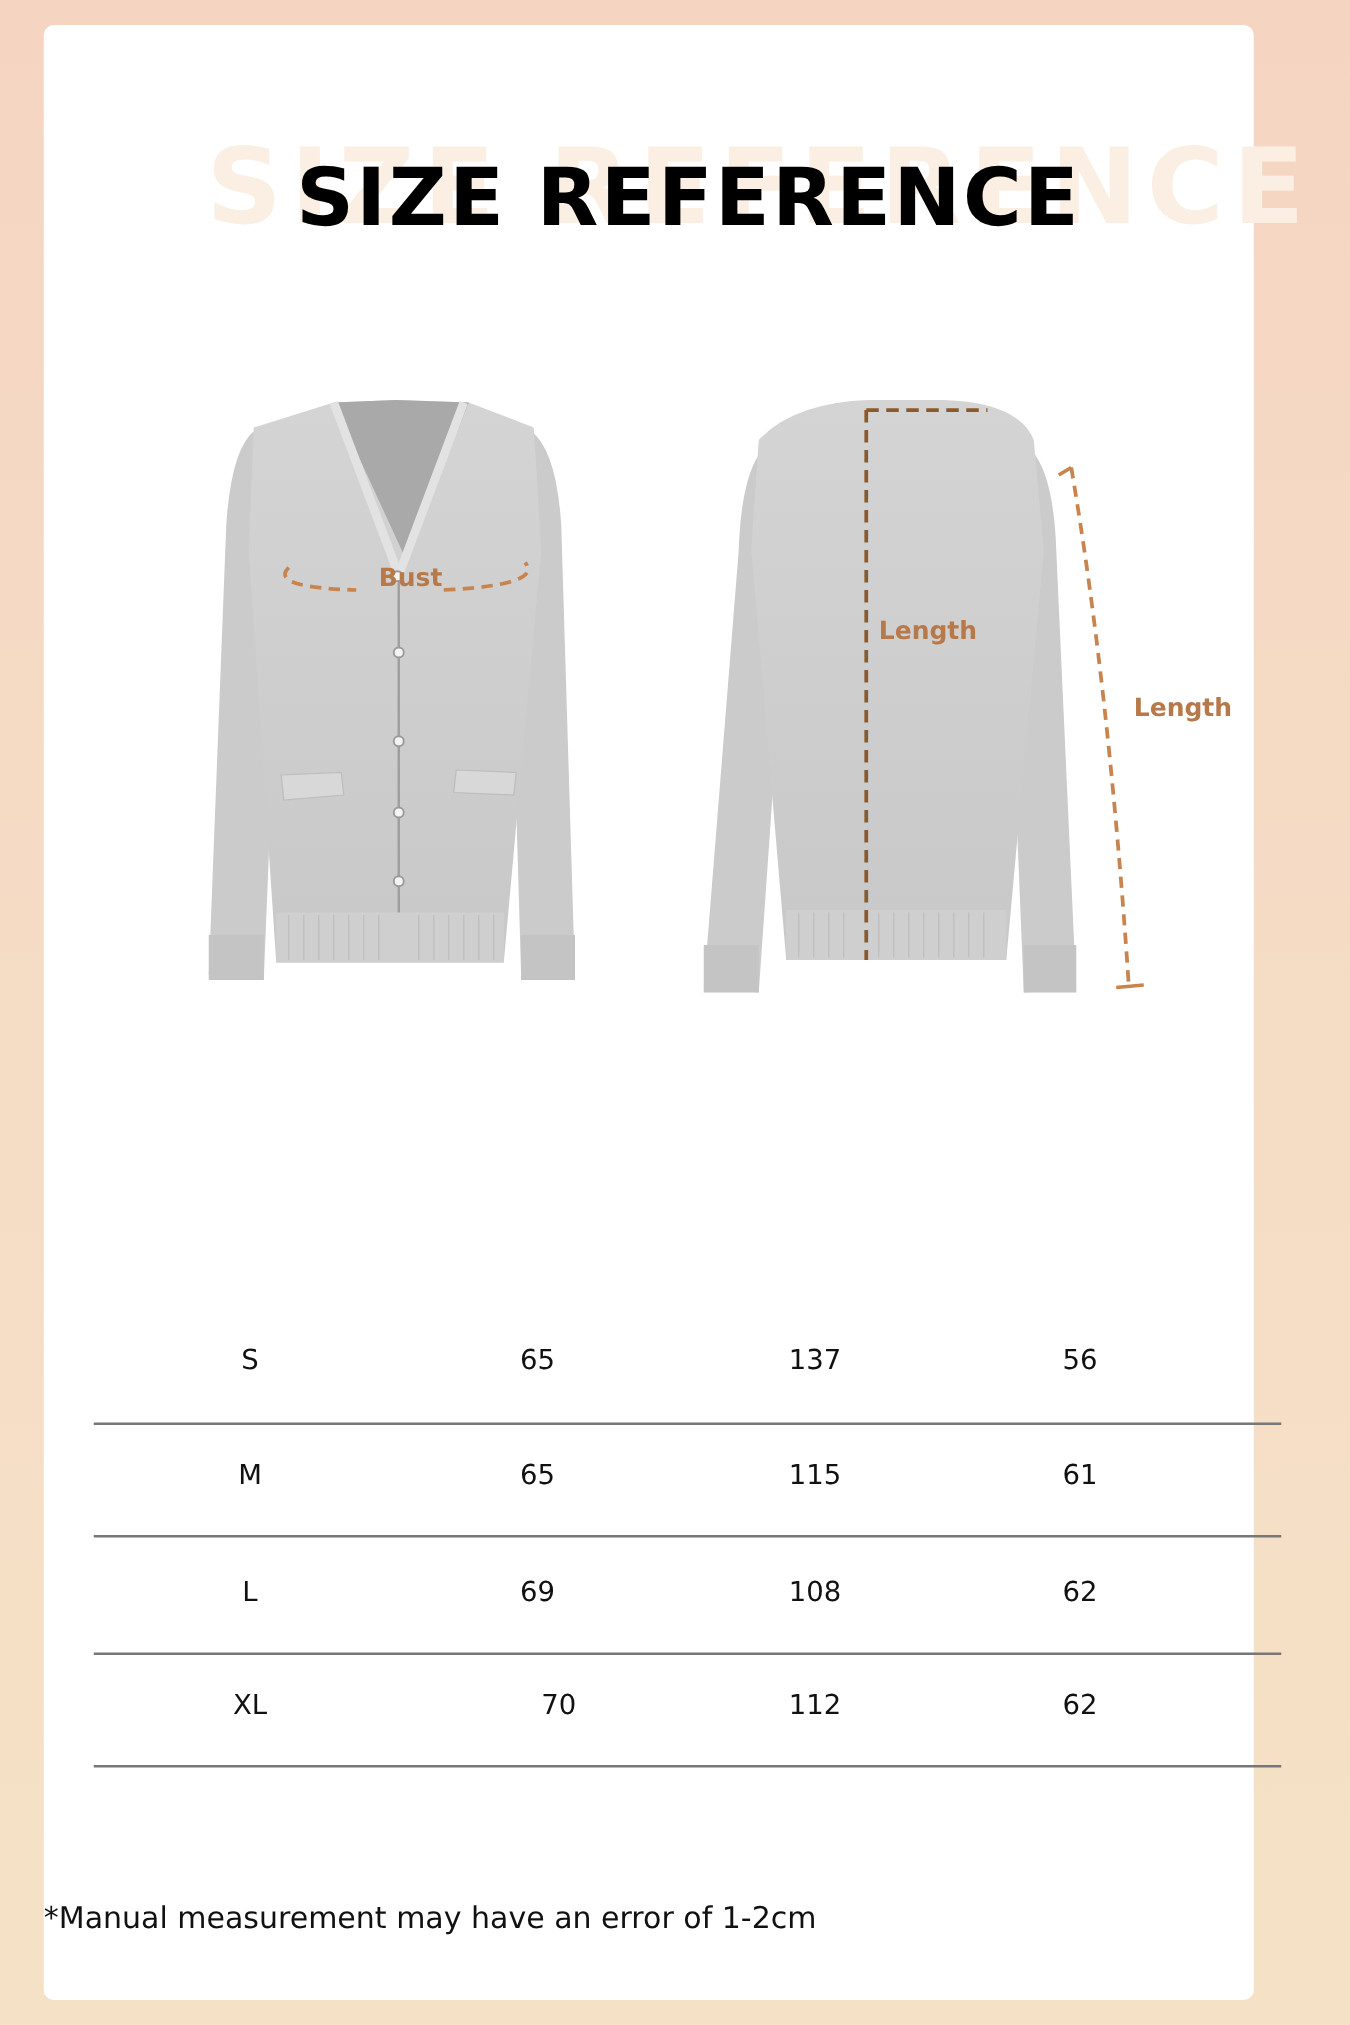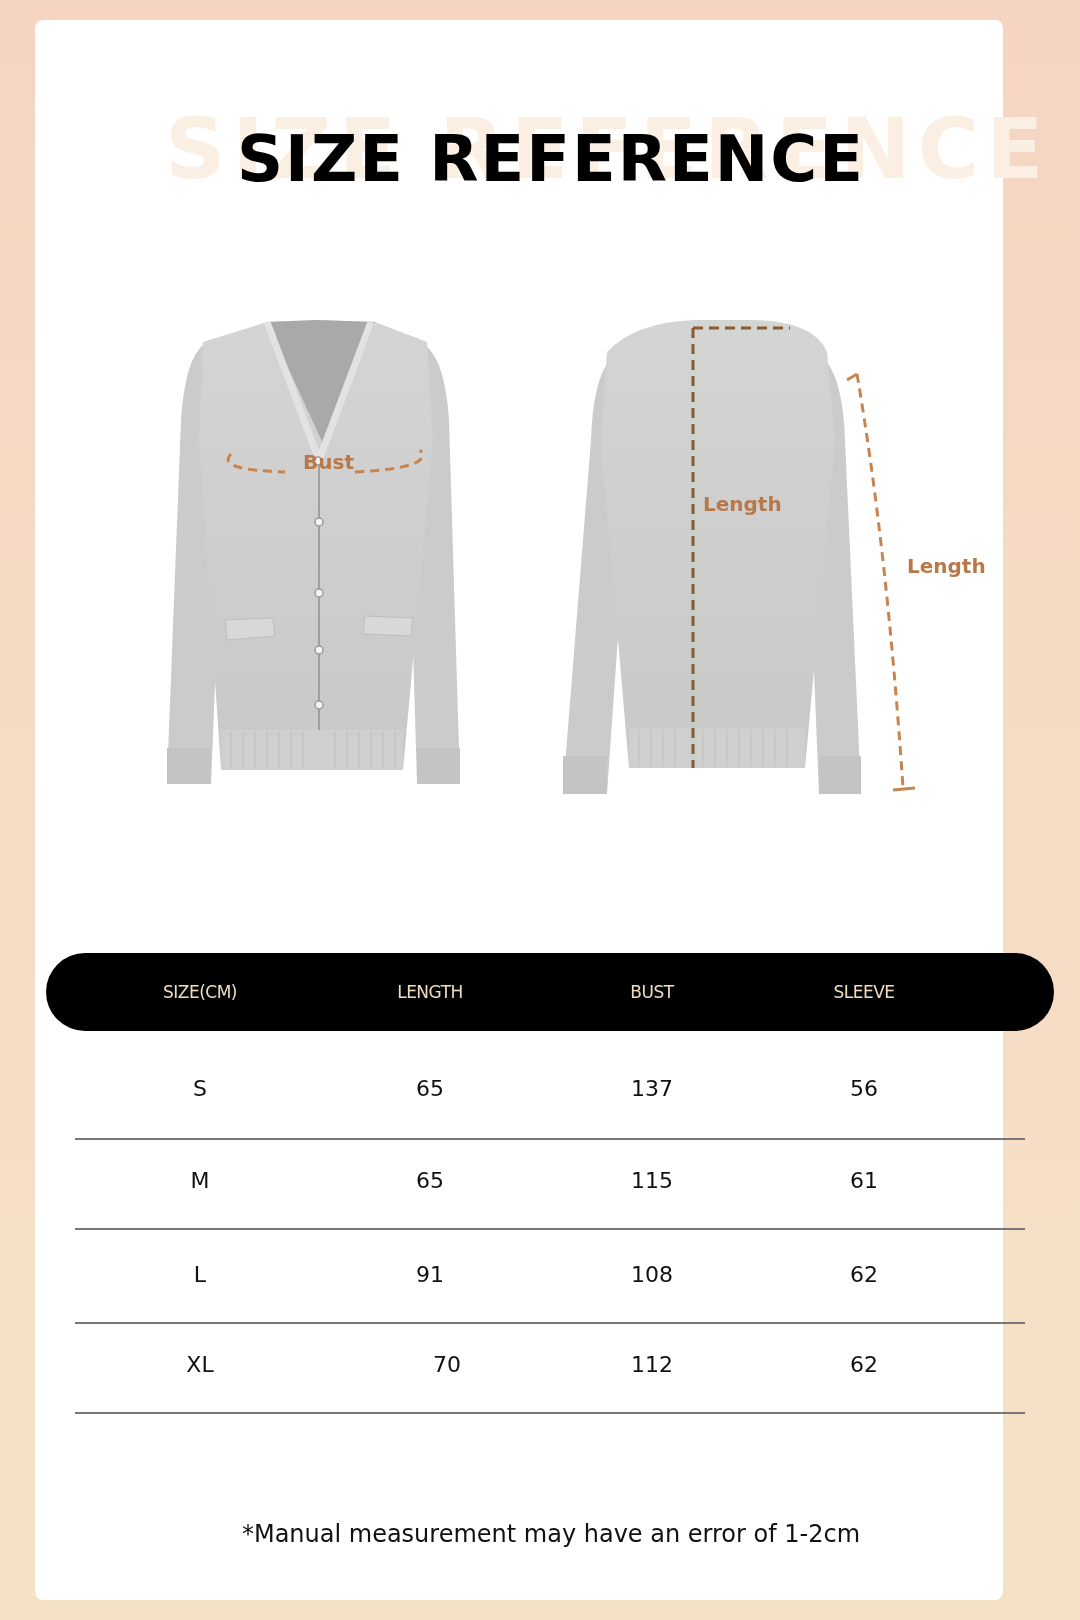--- a/index.html
+++ b/index.html
@@ -105,21 +105,20 @@
       text-align: center;
       font-family: "DejaVu Sans", sans-serif;
       font-size: 22px;
       color: #111111;
     }
     .footnote {
       position: absolute;
       left: 0;
       top: 1500px;
       width: 1032px;
-      text-align: center;
       font-family: "DejaVu Sans", sans-serif;
       font-size: 24px;
       color: #111111;
     }
   </style>
 </head>
 <body>
 
 <div class="card">
 
@@ -218,42 +217,36 @@
         <path d="M822 74 Q852 250 868 488" fill="none" stroke="#c8844f" stroke-width="3" stroke-dasharray="9 6"></path>
         <path d="M858 490 L880 488" fill="none" stroke="#c8844f" stroke-width="3"></path>
       </g>
     </svg>
 
     <div class="measure-label" style="left:268px; top:150px;">Bust</div>
     <div class="measure-label" style="left:668px; top:192px;">Length</div>
     <div class="measure-label" style="left:872px; top:254px;">Length</div>
   </div>
 
-  <div class="table-header">
-    <div class="th" style="left:54px;">SIZE(CM)</div>
-    <div class="th" style="left:284px;">LENGTH</div>
-    <div class="th" style="left:506px;">BUST</div>
-    <div class="th" style="left:718px;">SLEEVE</div>
-  </div>
 
   <div class="row" style="top:1030px;">
     <div class="td" style="left:25px; top:26px;">S</div>
     <div class="td" style="left:255px; top:26px;">65</div>
     <div class="td" style="left:477px; top:26px;">137</div>
     <div class="td" style="left:689px; top:26px;">56</div>
   </div>
   <div class="row" style="top:1120px;">
     <div class="td" style="left:25px; top:28px;">M</div>
     <div class="td" style="left:255px; top:28px;">65</div>
     <div class="td" style="left:477px; top:28px;">115</div>
     <div class="td" style="left:689px; top:28px;text-align:center;">61</div>
   </div>
   <div class="row" style="top:1210px; height:94px;">
     <div class="td" style="left:25px; top:32px;">L</div>
-    <div class="td" style="left:255px; top:32px;">91</div>
+    <div class="td" style="left:255px; top:32px;">69</div>
     <div class="td" style="left:477px; top:32px;">108</div>
     <div class="td" style="left:689px; top:32px;">62</div>
   </div>
   <div class="row" style="top:1304px; height:90px;">
     <div class="td" style="left:25px; top:28px;">XL</div>
     <div class="td" style="left:272px; top:28px;">70</div>
     <div class="td" style="left:477px; top:28px;">112</div>
     <div class="td" style="left:689px; top:28px;">62</div>
   </div>
 

